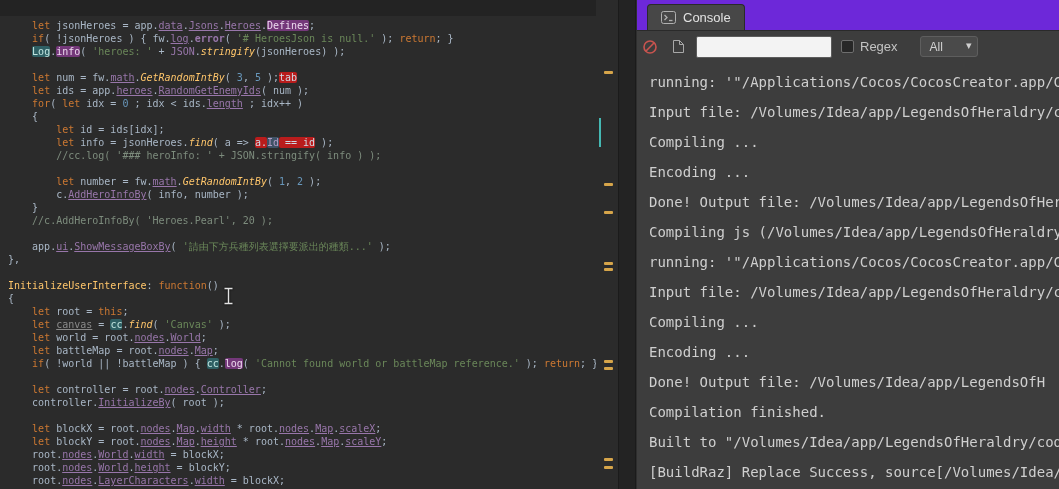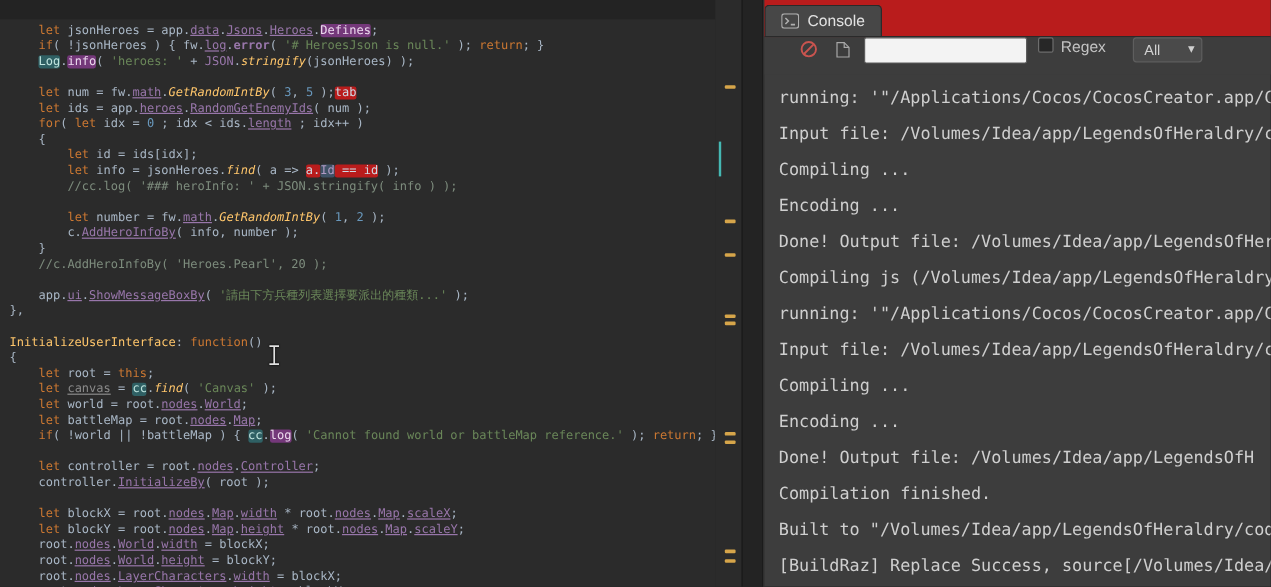--- a/index.html
+++ b/index.html
@@ -29,24 +29,24 @@
   
   .stripe { position:absolute; left:596px; top:0; width:22px; height:489px; background:#2b2b2b; }
   .marker { position:absolute; left:8px; width:9px; height:3px; border-radius:1px; background:var(--marker,#d6a54a); }
   .cyanbar { position:absolute; left:3px; width:2px; background:var(--stripe_bar,#45b8b3); }
 
   
   .gap { position:absolute; left:618px; top:0; width:18px; height:489px; background:#232323; border-left:1px solid #1b1b1b; border-right:1px solid #1b1b1b; }
 
   
   .console { position:absolute; left:636px; top:0; width:423px; height:489px; background:#3d3d3d; border-left:1px solid #2e2e2e; }
-  .tabbar { height:31px; background:#b91c1c; border-bottom:1px solid #2a2a2a; display:flex; align-items:flex-end; gap:4px; }
+  .tabbar { height:31px; background:#6d28d9; border-bottom:1px solid #2a2a2a; display:flex; align-items:flex-end; padding-left:10px; gap:4px; }
   .tab { display:flex; align-items:center; gap:7px; height:26px; padding:0 13px; font-size:13px; color:#b2b2b2; border-radius:4px 4px 0 0; cursor:default; }
   .tab.active { background:#474747; color:#e2e2e2; border:1px solid #2a2a2a; border-bottom:none; }
-  .toolbar { height:31px; display:flex; align-items:flex-start; padding-left:27px; background:#3d3d3d; }
+  .toolbar { height:31px; display:flex; align-items:center; padding-left:3px; background:#3d3d3d; }
   .icon-btn { display:inline-flex; align-items:center; justify-content:center; width:20px; height:20px; margin-right:8px; }
   .search { width:136px; height:22px; background:#f3f3f3; border:1px solid #5c5c5c; border-radius:2px; font-size:12px; padding:0 5px; color:#222; outline:none; font-family:"Liberation Sans",sans-serif; }
   .cb { width:13px; height:13px; background:#272727; border:1px solid #6e6e6e; border-radius:2px; margin-left:9px; flex:none; }
   .cblabel { color:#c3c3c3; font-size:13px; margin-left:6px; }
   .dd { width:58px; height:21px; margin-left:22px; background:#4a4a4a; border:1px solid #5e5e5e; border-radius:3px; display:flex; align-items:center; color:#d2d2d2; font-size:12px; padding-left:9px; position:relative; }
   .dd .arr { position:absolute; right:5px; top:2px; font-size:11px; color:#cfcfcf; }
   .output { height:427px; padding:5px 0 3px 12px; font-family:"DejaVu Sans Mono",monospace; font-size:14px; line-height:30px; color:#cfcfcf; white-space:pre; overflow:hidden; }
   .con-line { height:30px; }
 
   

